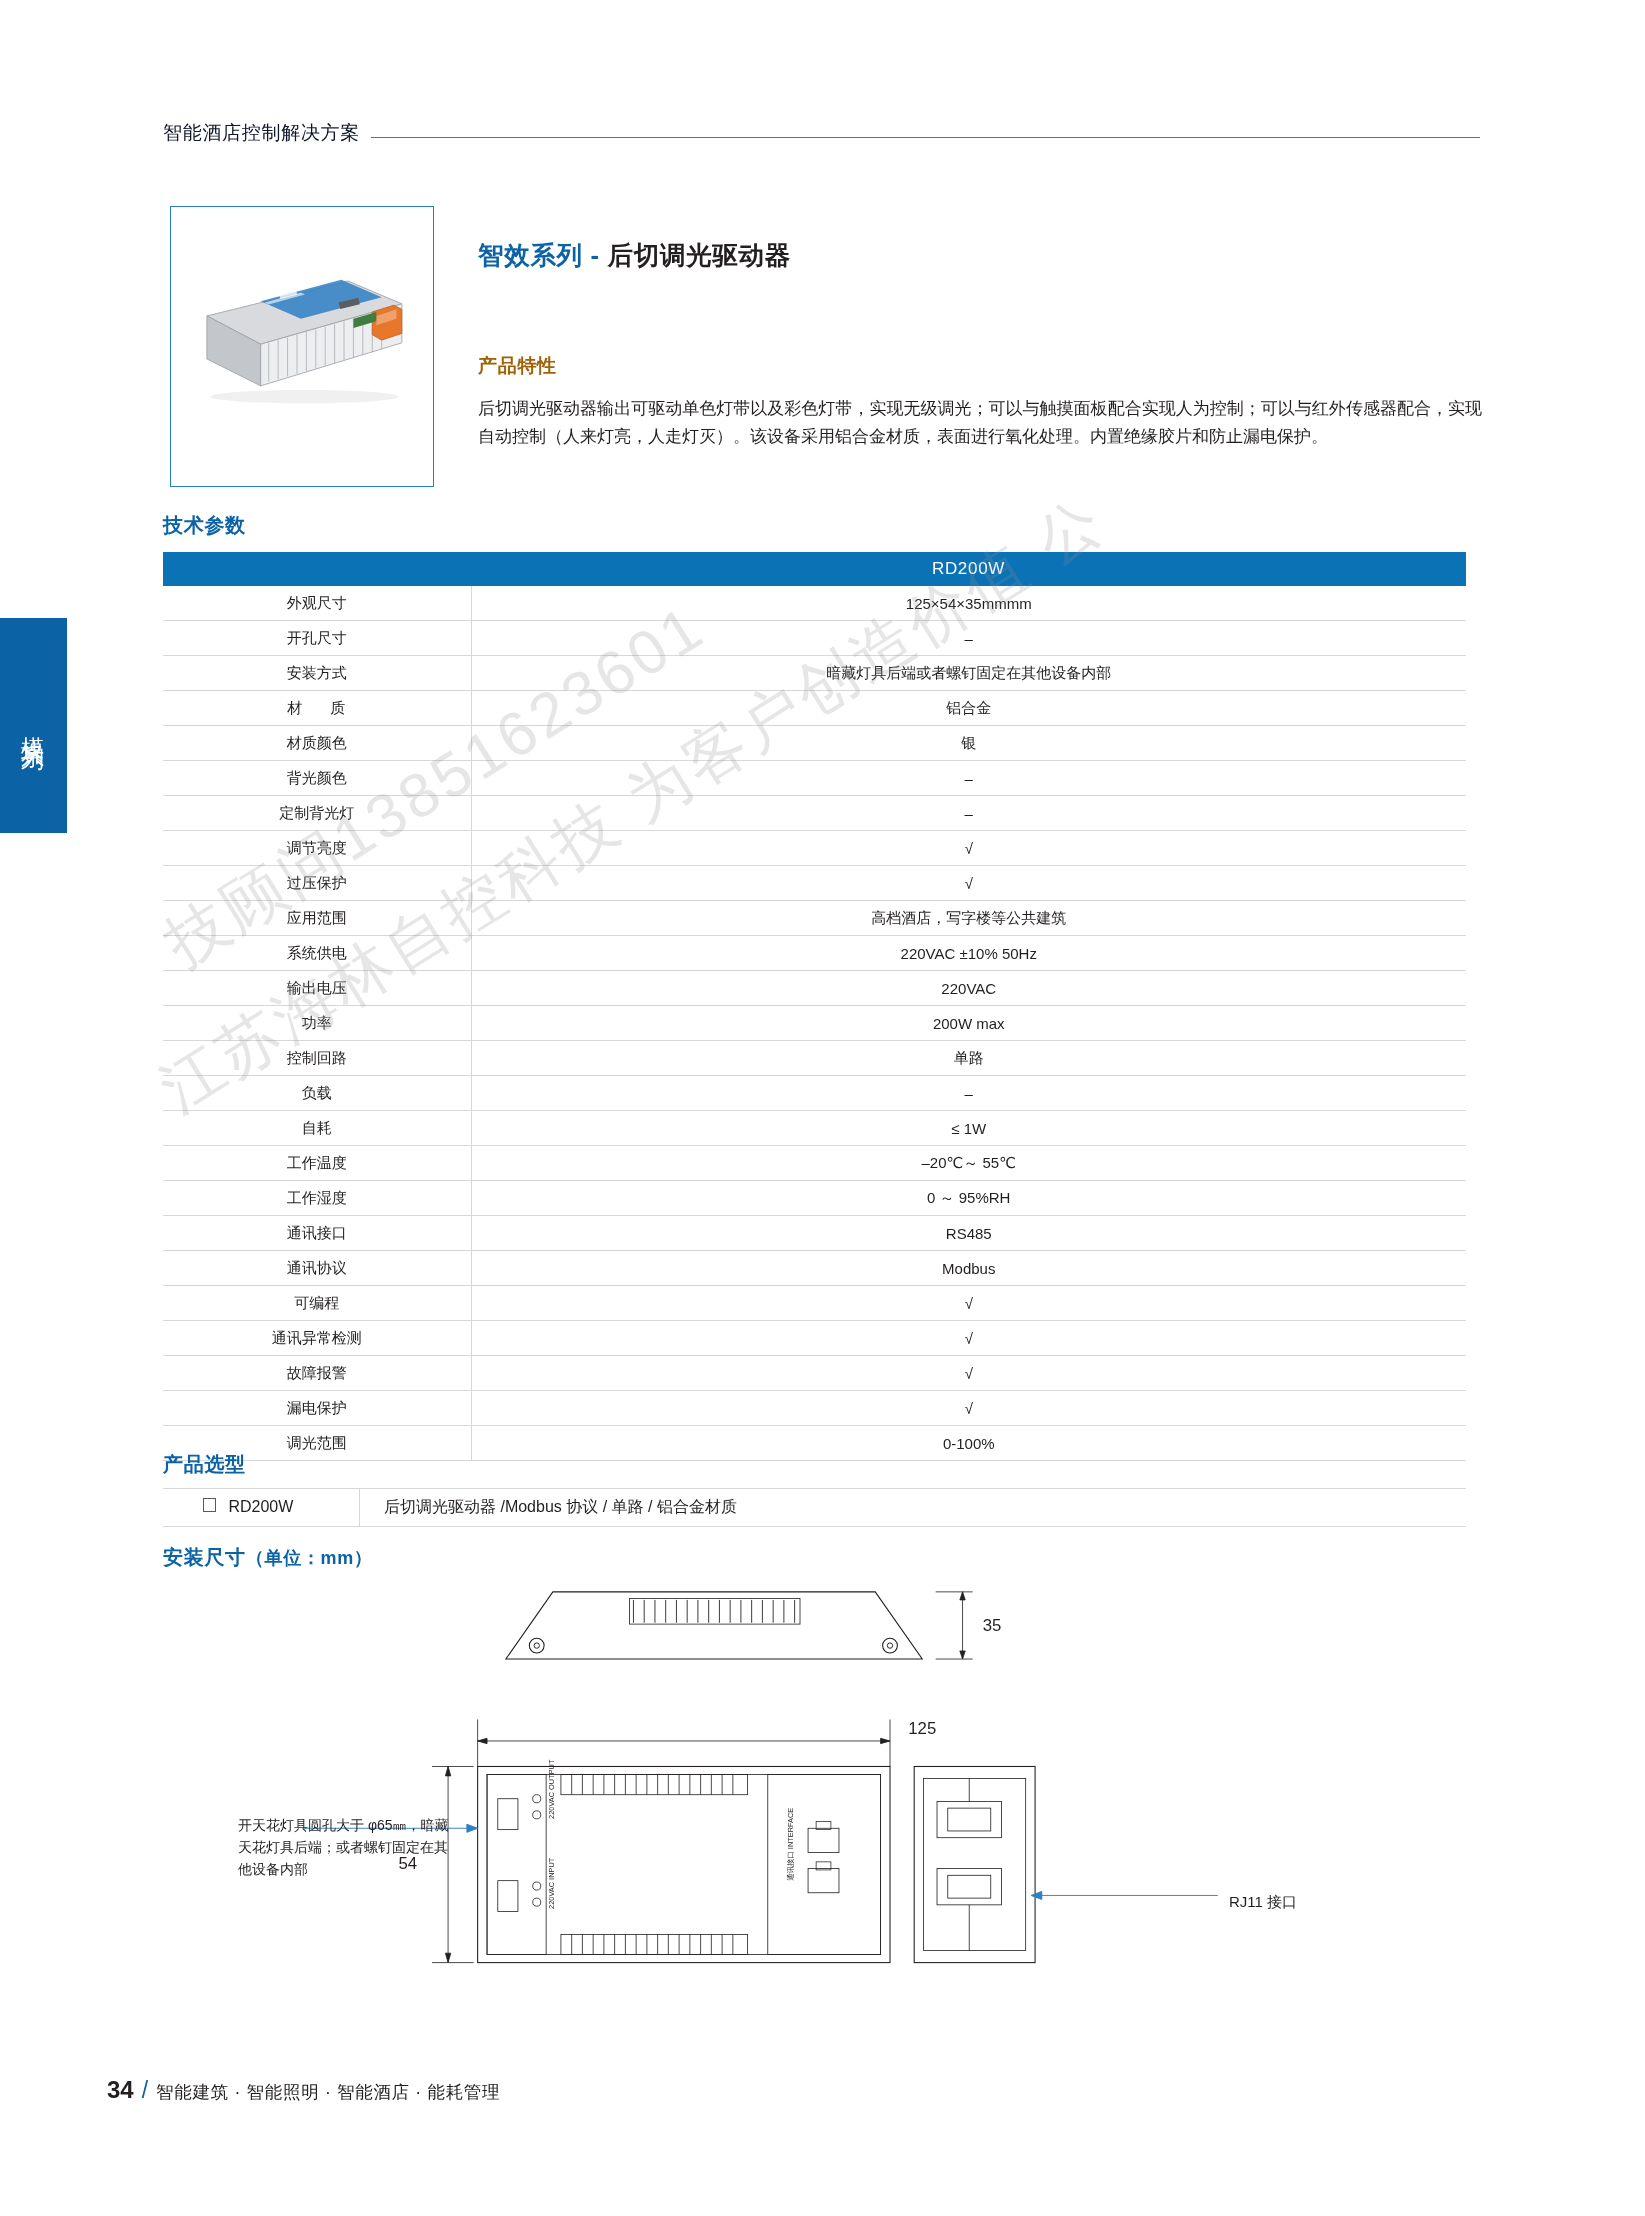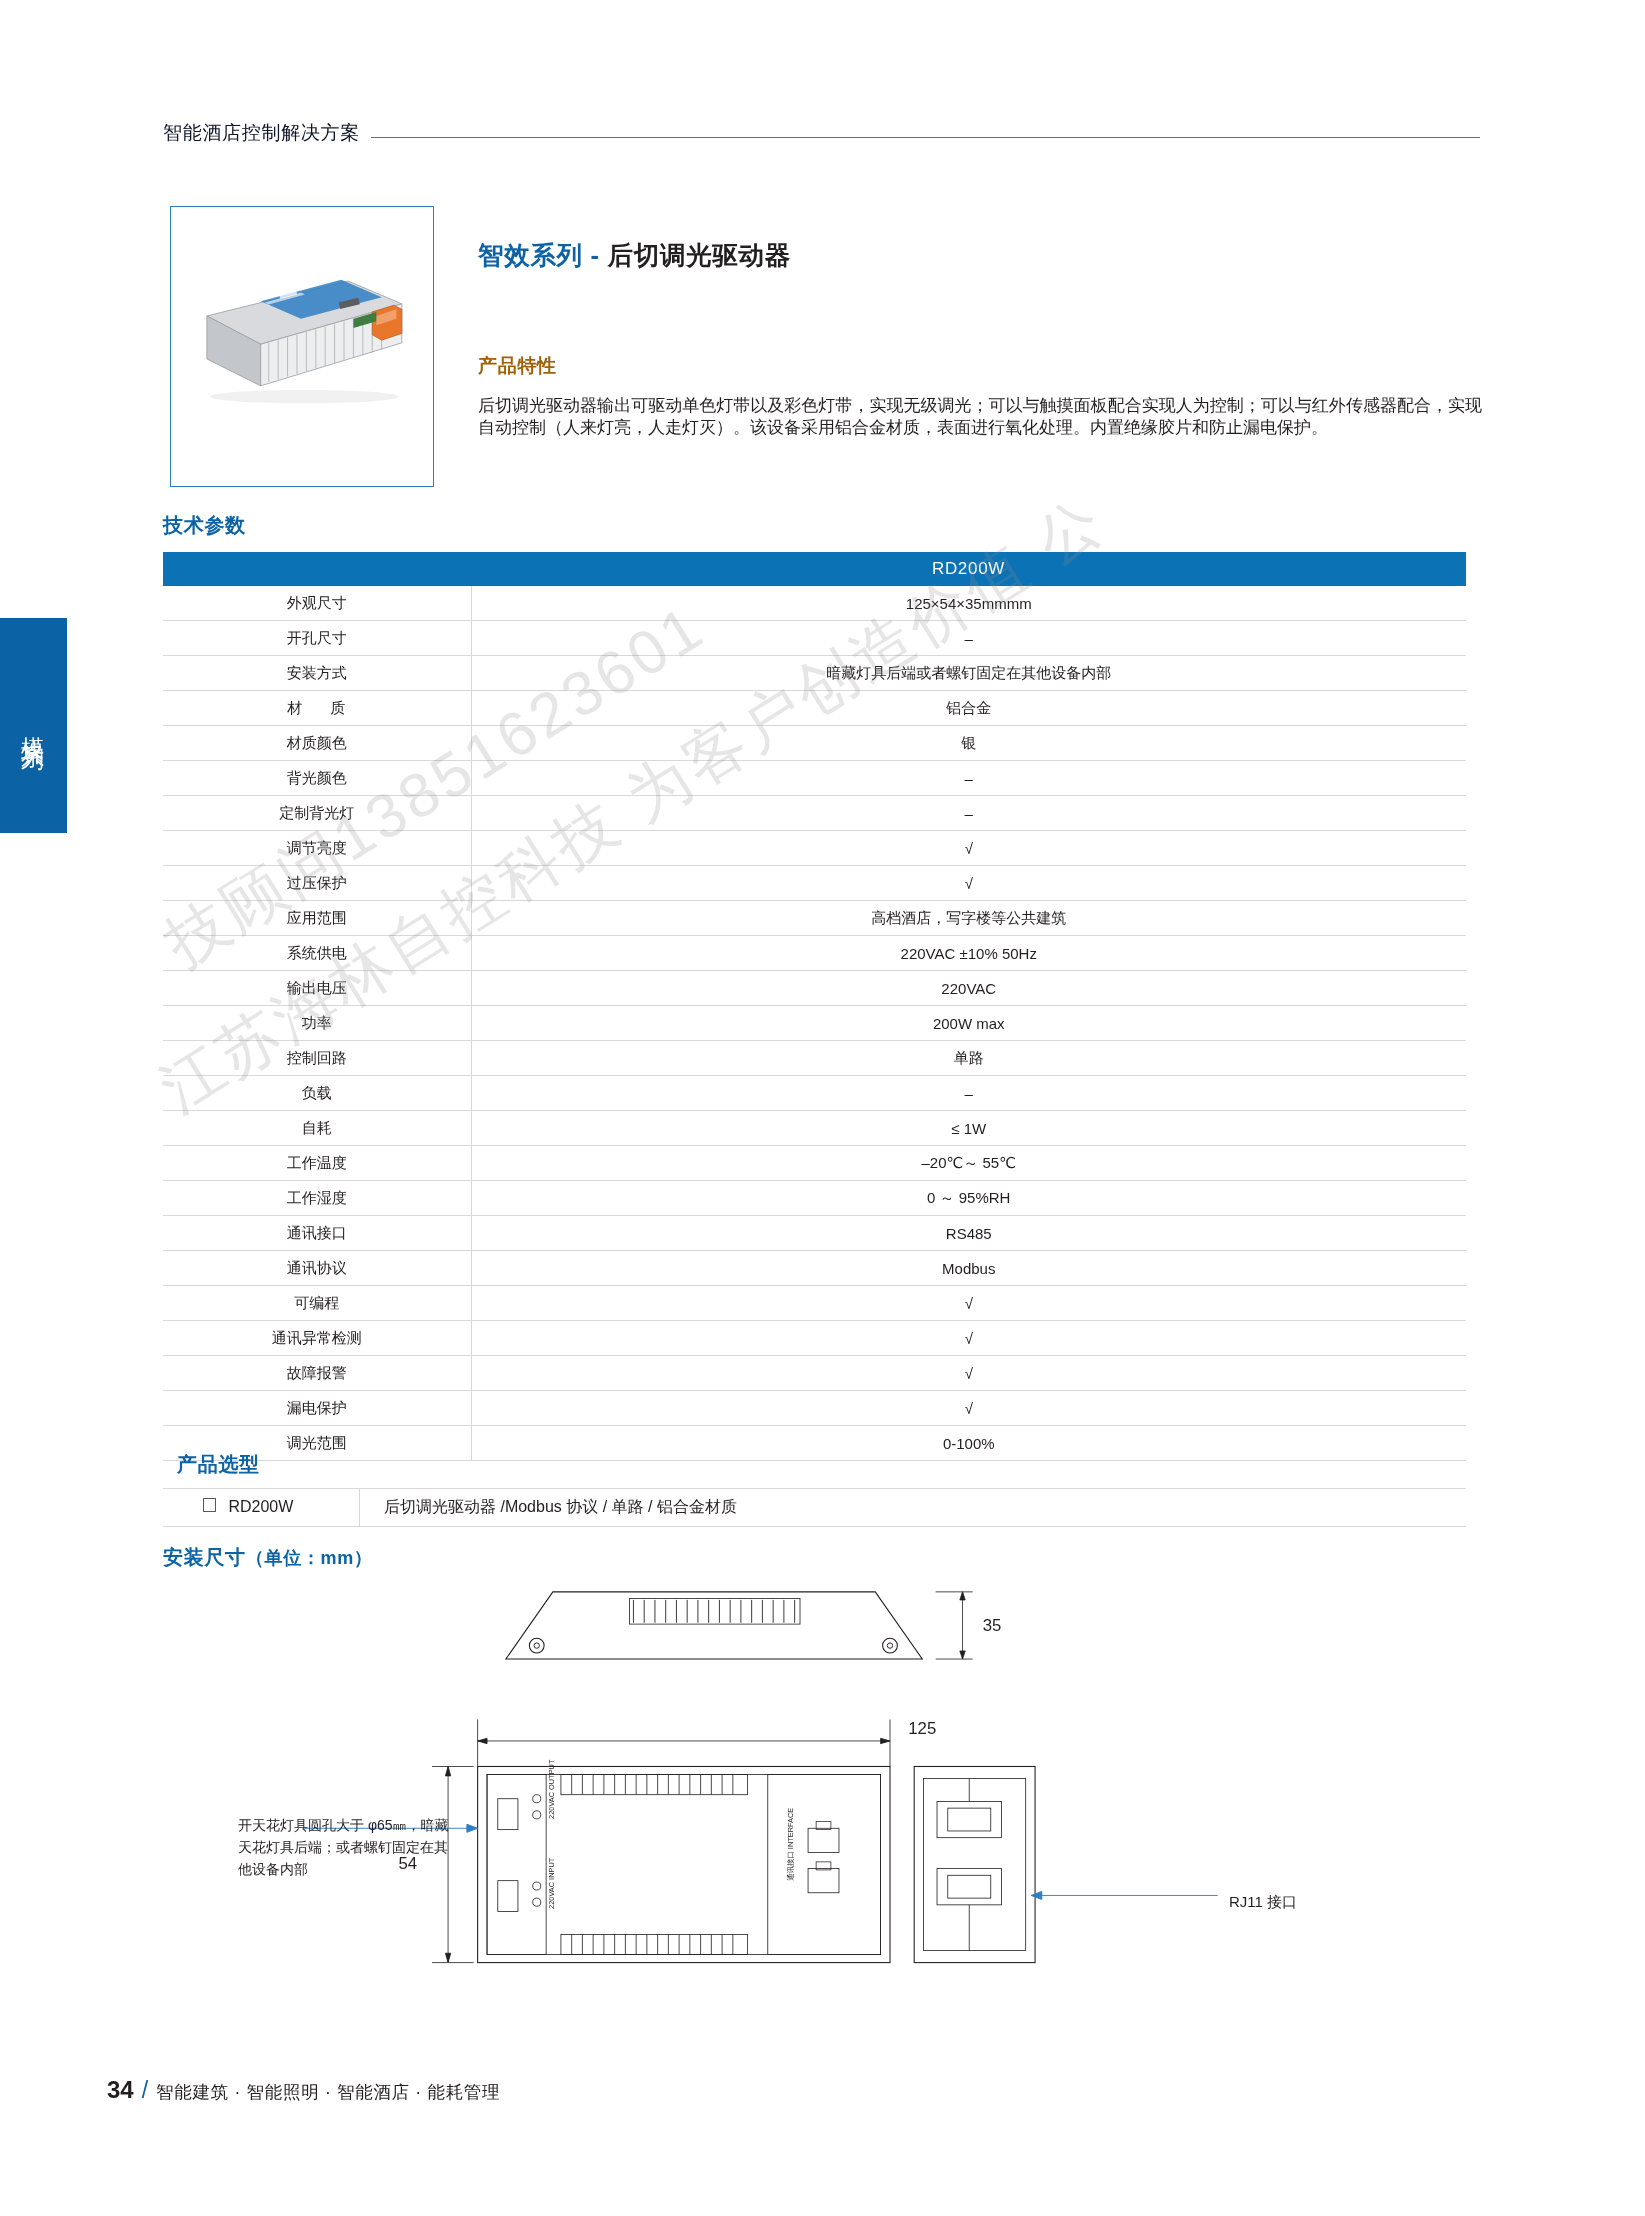--- a/index.html
+++ b/index.html
@@ -97,35 +97,35 @@
     font-weight: bold;
     color: #a16207;
     letter-spacing: 0.7px;
   }
   .feature-body {
     position: absolute;
     left: 478px;
     top: 395px;
     width: 1004px;
     font-size: 17px;
-    line-height: 22px;
+    line-height: 28px;
     color: #231f20;
     text-align: justify;
   }
 
   
   .section-title {
     position: absolute;
     font-size: 20px;
     font-weight: bold;
     color: #0b62a4;
     letter-spacing: 0.7px;
   }
   #tech-title  { left: 163px; top: 512px; font-family: Liberation Mono, monospace; }
-  #sel-title   { left: 177px; top: 1451px; text-align: center; }
+  #sel-title   { left: 163px; top: 1451px; text-align: center; }
   #dim-title   { left: 163px; top: 1544px; }
   #dim-title .unit { font-weight: bold; font-size: 18px; }
 
   
   .spec-table {
     position: absolute;
     left: 163px;
     top: 552px;
     width: 1303px;
     border-collapse: collapse;

